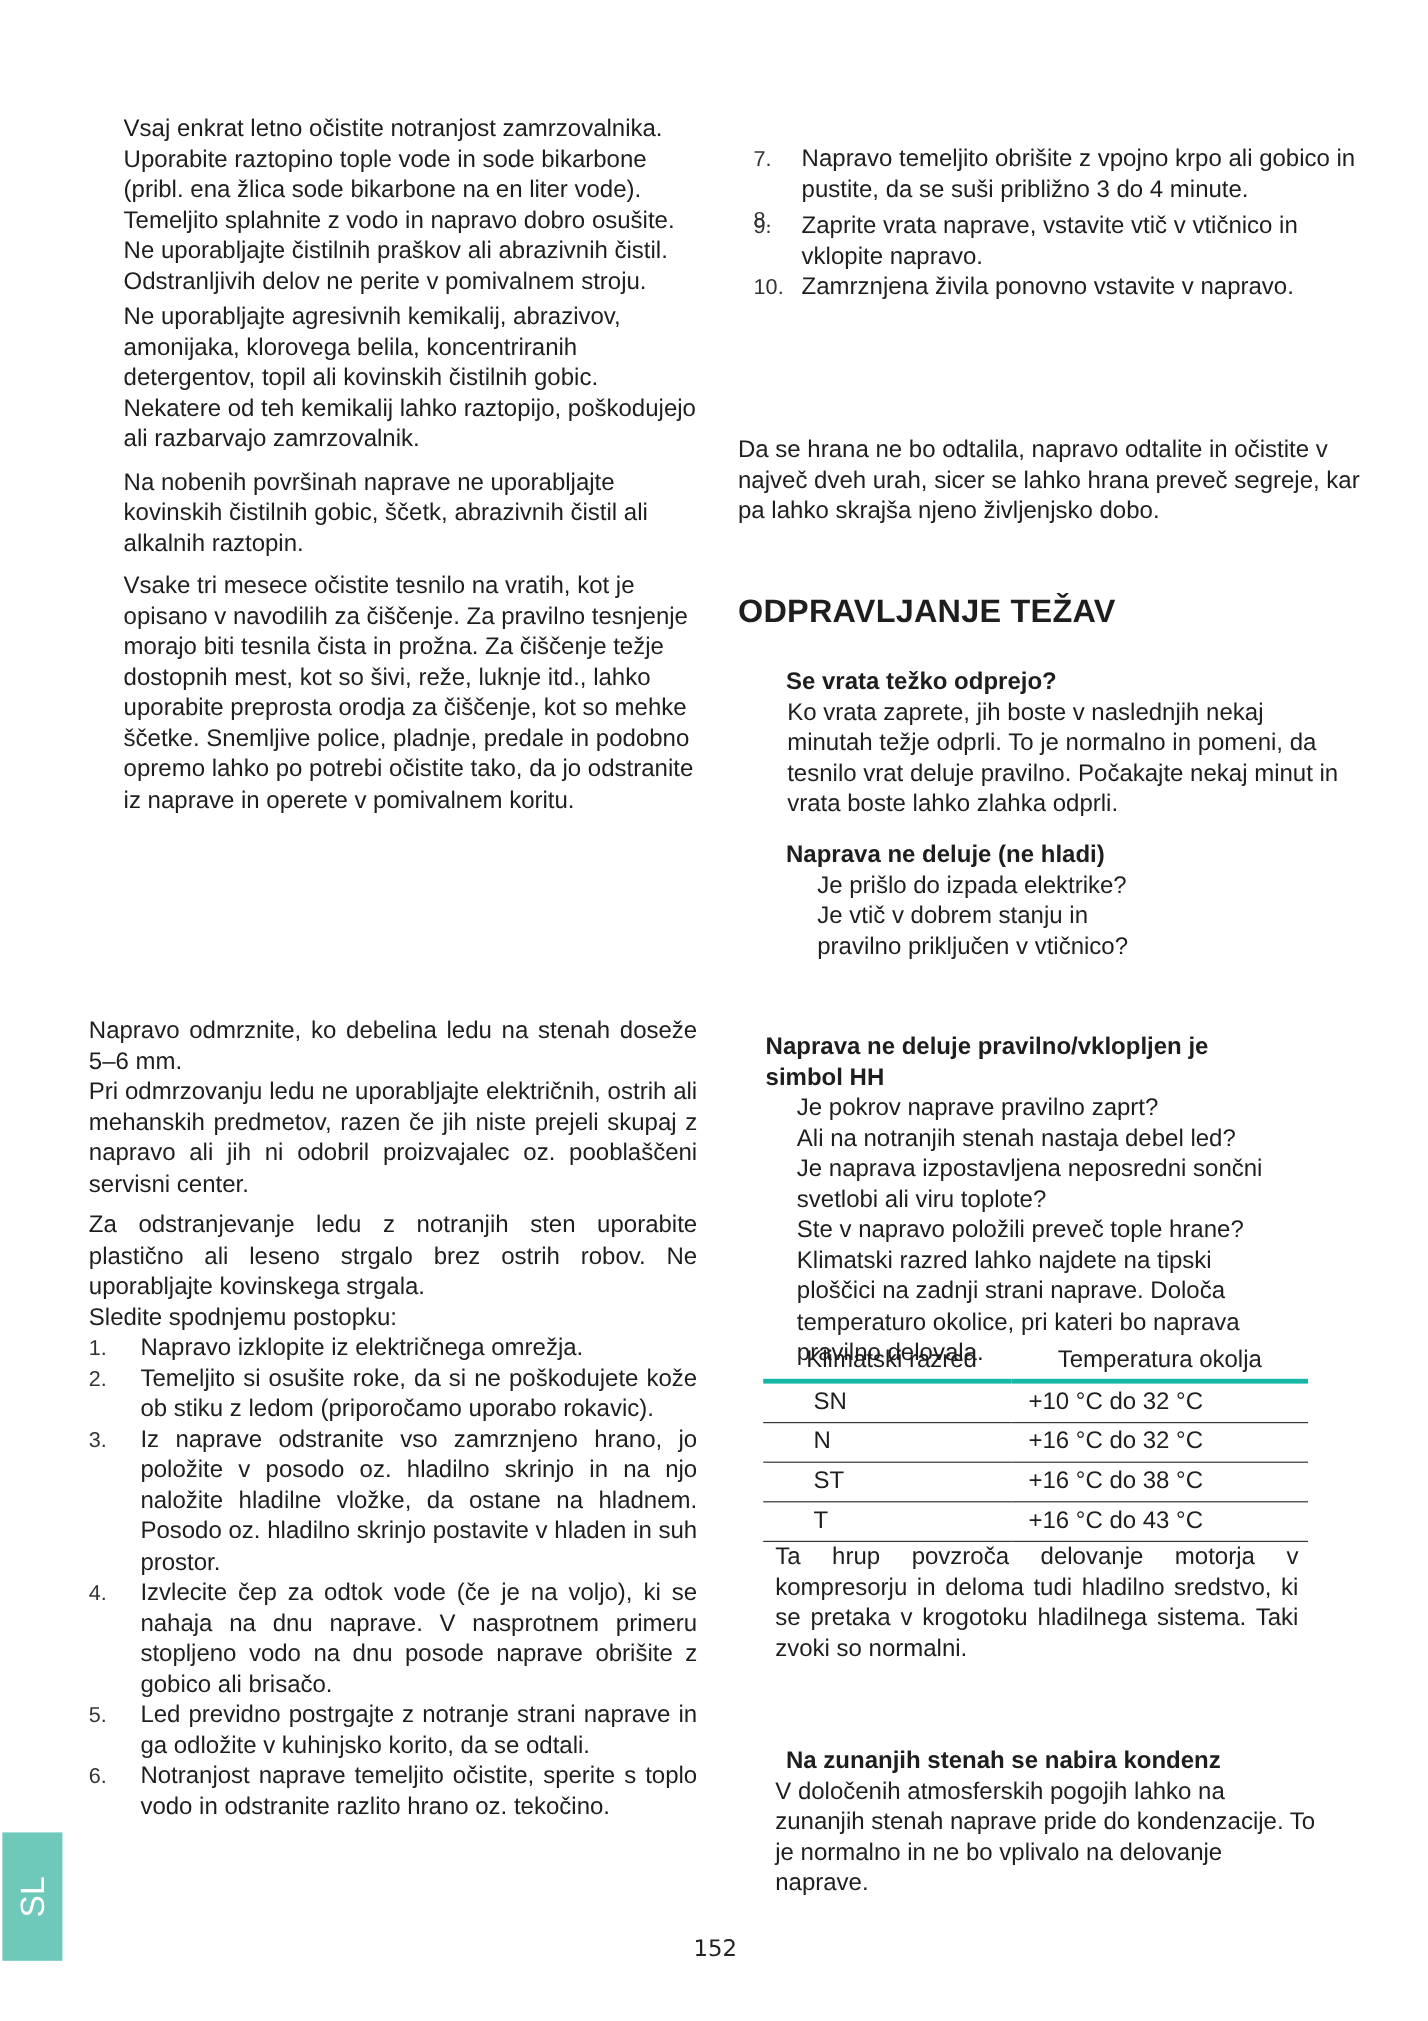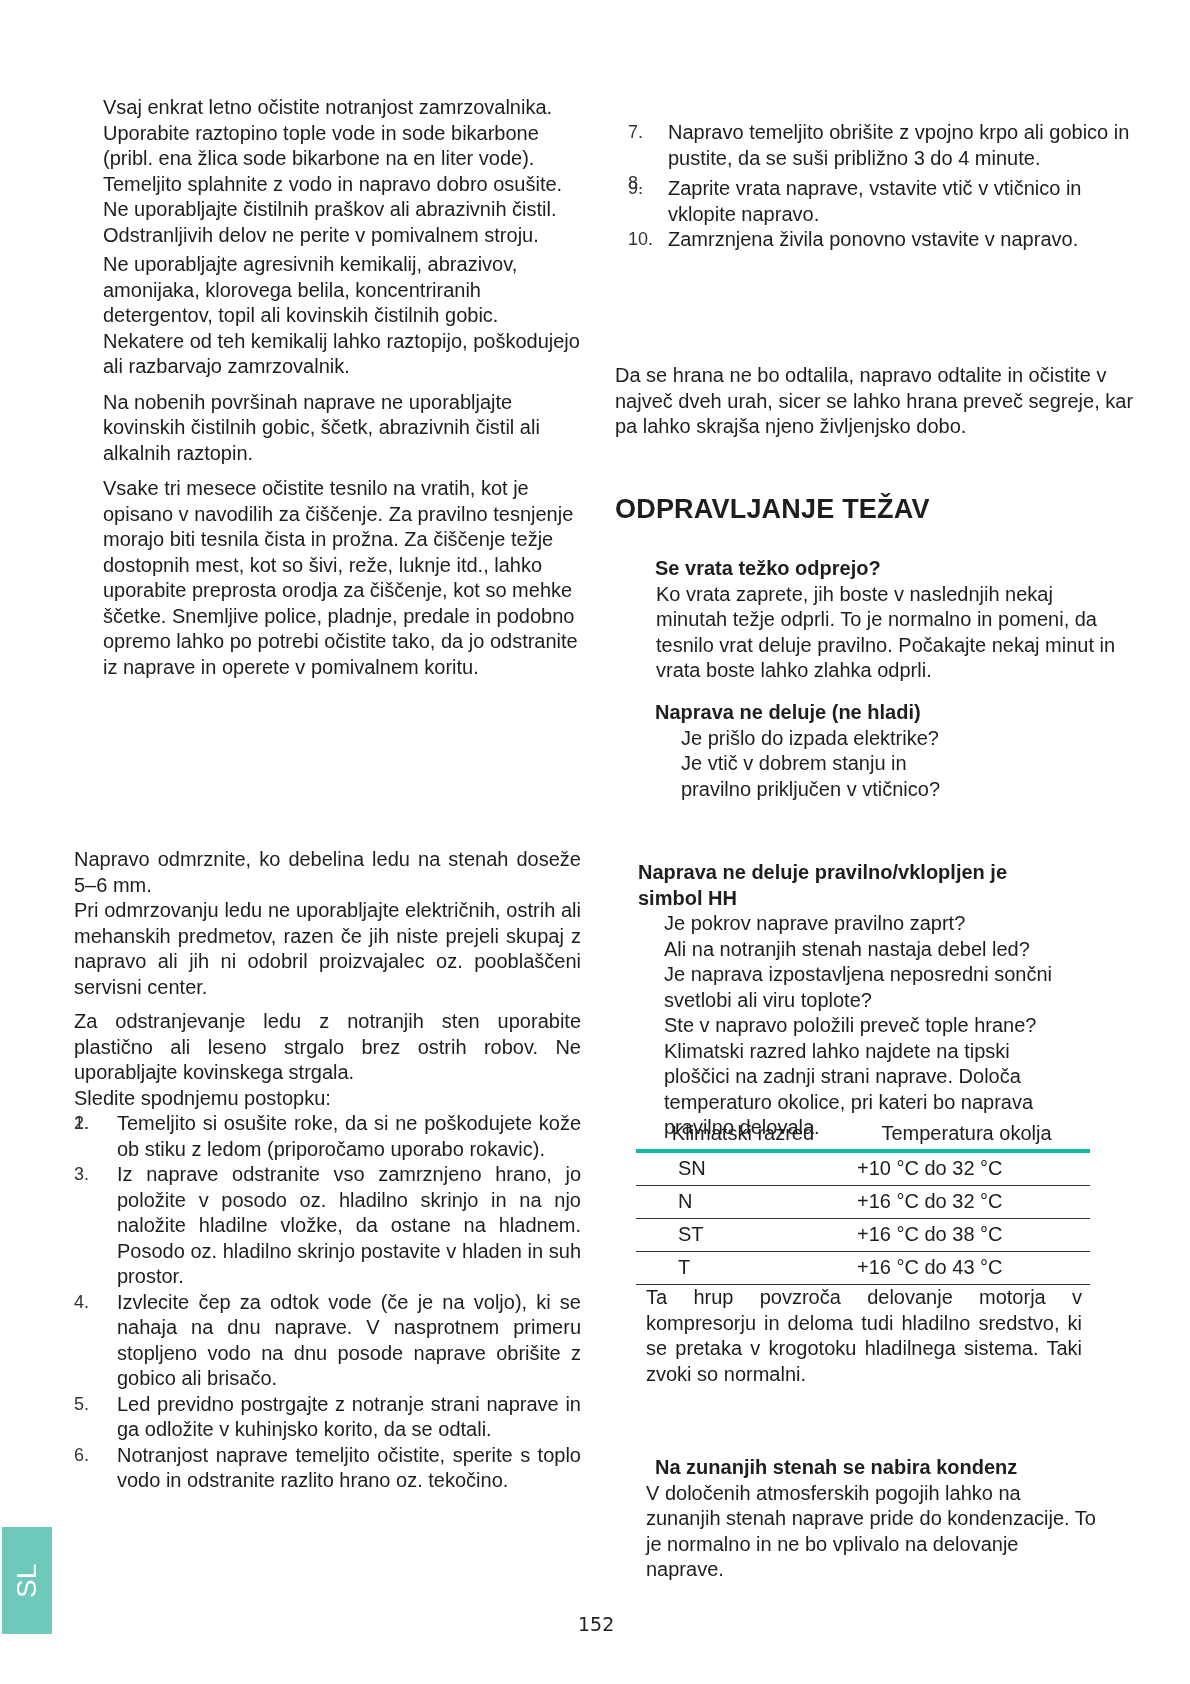--- a/index.html
+++ b/index.html
@@ -33,21 +33,21 @@
   <p style="margin-bottom:10px;">Na nobenih površinah naprave ne uporabljajte kovinskih čistilnih gobic, ščetk, abrazivnih čistil ali alkalnih raztopin.</p>
   <p>Vsake tri mesece očistite tesnilo na vratih, kot je opisano v navodilih za čiščenje. Za pravilno tesnjenje morajo biti tesnila čista in prožna. Za čiščenje težje dostopnih mest, kot so šivi, reže, luknje itd., lahko uporabite preprosta orodja za čiščenje, kot so mehke ščetke. Snemljive police, pladnje, predale in podobno opremo lahko po potrebi očistite tako, da jo odstranite iz naprave in operete v pomivalnem koritu.</p>
 </div>
 
 <div class="abs lcol2 just" style="top:847px;">
   <p>Napravo odmrznite, ko debelina ledu na stenah doseže 5–6 mm.</p>
   <p style="margin-bottom:9px;">Pri odmrzovanju ledu ne uporabljajte električnih, ostrih ali mehanskih predmetov, razen če jih niste prejeli skupaj z napravo ali jih ni odobril proizvajalec oz. pooblaščeni servisni center.</p>
   <p>Za odstranjevanje ledu z notranjih sten uporabite plastično ali leseno strgalo brez ostrih robov. Ne uporabljajte kovinskega strgala.</p>
   <p style="text-align:left;">Sledite spodnjemu postopku:</p>
   <ul class="ol">
-    <li><span class="num">1.</span></li>
+    <li><span class="num">1.</span><span>Napravo izklopite iz električnega omrežja.</span></li>
     <li><span class="num">2.</span><span>Temeljito si osušite roke, da si ne poškodujete kože ob stiku z ledom (priporočamo uporabo rokavic).</span></li>
     <li><span class="num">3.</span><span>Iz naprave odstranite vso zamrznjeno hrano, jo položite v posodo oz. hladilno skrinjo in na njo naložite hladilne vložke, da ostane na hladnem. Posodo oz. hladilno skrinjo postavite v hladen in suh prostor.</span></li>
     <li><span class="num">4.</span><span>Izvlecite čep za odtok vode (če je na voljo), ki se nahaja na dnu naprave. V nasprotnem primeru stopljeno vodo na dnu posode naprave obrišite z gobico ali brisačo.</span></li>
     <li><span class="num">5.</span><span>Led previdno postrgajte z notranje strani naprave in ga odložite v kuhinjsko korito, da se odtali.</span></li>
     <li><span class="num">6.</span><span>Notranjost naprave temeljito očistite, sperite s toplo vodo in odstranite razlito hrano oz. tekočino.</span></li>
   </ul>
 </div>
 
 <div class="abs" style="left:628px; top:120px; width:520px;">
   <ul class="ol rol">

